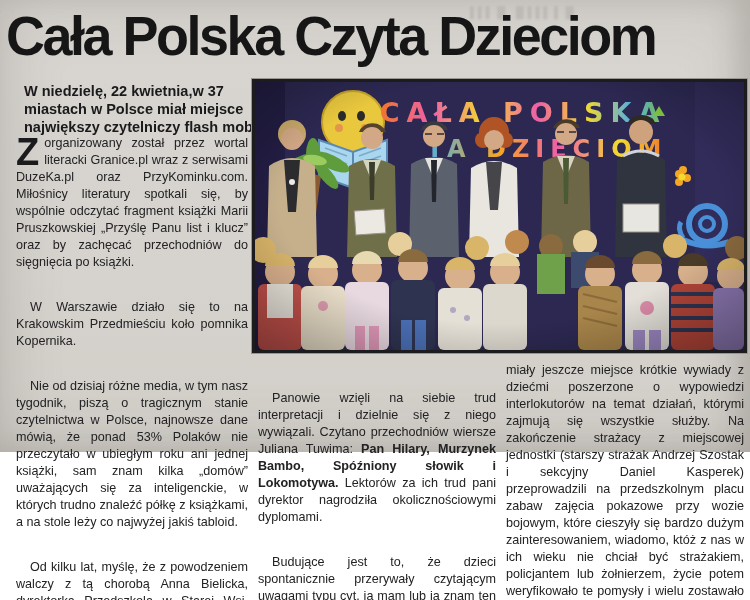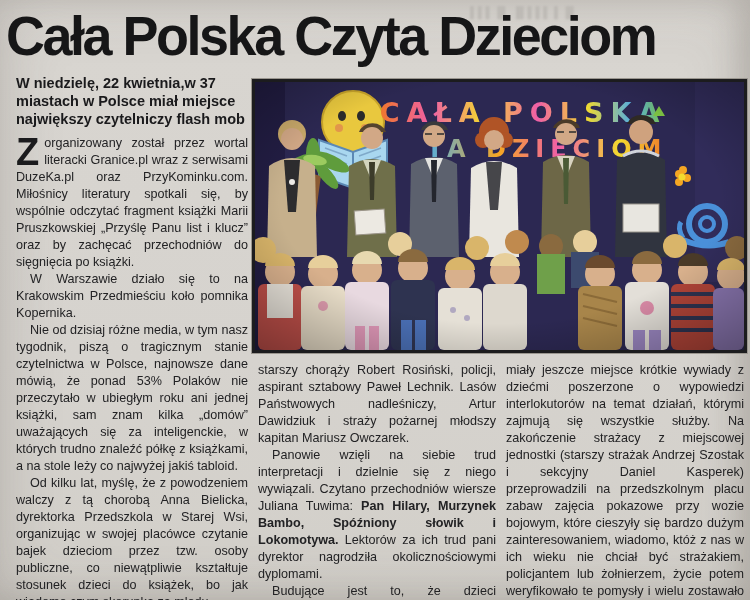--- a/index.html
+++ b/index.html
@@ -1,38 +1,38 @@
 <!DOCTYPE html>
 <html><head>
 <meta charset="utf-8">
 <style>
   html,body{margin:0;padding:0;}
   body{width:750px;height:600px;overflow:hidden;
        font-family:"Liberation Sans",sans-serif;}
-  .page{position:relative;width:750px;height:600px;
+  .page{position:relative;width:750px;height:452px;
         background:linear-gradient(180deg,#dedbd6 0%,#d8d5d0 8%,#d6d3ce 60%,#d2cfc9 100%);
         box-shadow:inset 0 0 60px rgba(90,85,80,.25), inset -14px 0 24px rgba(120,115,108,.18);
         color:#1d1d1f;}
   
   .ghost{position:absolute;color:#b9b6b1;filter:blur(1px);font-weight:700;
          pointer-events:none;user-select:none;}
   .g1{top:6px;left:470px;font-size:11px;width:240px;line-height:13px;opacity:.8}
 
   h1.headline{position:absolute;top:4px;left:6px;width:740px;margin:0;
       font-size:55px;font-weight:700;letter-spacing:-2.5px;color:#161617;
       transform:scaleX(.98);transform-origin:left;white-space:nowrap;}
 
-  .lede{position:absolute;top:74px;left:16px;width:232px;margin:0;
+  .lede{position:absolute;top:74px;left:16px;width:232px;margin:8px;
       font-weight:700;font-size:14.5px;line-height:18px;color:#1a1a1c;
       text-align:left;}
 
   .col{position:absolute;font-size:12.6px;line-height:17px;text-align:justify;
        color:#222224;}
   .col p{margin:0;}
-  .col p.ind{text-indent:14px;}
+  .col p.ind{text-indent:14px;margin-top:28px;}
   .col1{top:135px;left:16px;width:232px;}
   .col2{top:362px;left:258px;width:238px;}
   .col3{top:362px;left:506px;width:238px;}
 
   .dropcap{float:left;font-size:38px;line-height:30px;font-weight:700;
            padding:2px 5px 0 0;color:#1b1b1d;}
   .bold{font-weight:700;}
 
   figure.photo{position:absolute;left:252px;top:79px;width:489px;height:268px;margin:0;
       border:3px solid #1c1c1e;background:#2c2852;box-shadow:0 0 0 1px #9a968f;}
@@ -252,21 +252,20 @@
             <path d="M462,188 a14,12 0 0 1 28,0 Z" fill="#d9b56a"></path>
             <rect x="458" y="206" width="31" height="62" rx="6" fill="#8a76b0"></rect>
           </g>
       </g>
 
       <rect x="0" y="0" width="489" height="268" fill="url(#vig)"></rect>
     </svg>
   </figure>
 
   <div class="col col2">
-    <p>starszy chorąży Robert Rosiński, policji, aspirant sztabowy Paweł Lechnik. Lasów Państwowych nadleśniczy, Artur Dawidziuk i straży pożarnej młodszy kapitan Mariusz Owczarek.</p>
     <p class="ind"><span>Panowie wzięli na siebie trud interpretacji i dzielnie się z niego wywiązali. Czytano przechodniów wiersze Juliana Tuwima: </span><span class="bold">Pan Hilary, Murzynek Bambo, Spóźniony słowik i Lokomotywa.</span><span> Lektorów za ich trud pani dyrektor nagrodziła okolicznościowymi dyplomami.</span></p>
     <p class="ind">Budujące jest to, że dzieci spontanicznie przerywały czytającym uwagami typu cyt. ja mam lub ja znam ten wiersz. Po części literackiej,</p>
   </div>
 
   <div class="col col3">
     <p>miały jeszcze miejsce krótkie wywiady z dziećmi poszerzone o wypowiedzi interlokutorów na temat działań, którymi zajmują się wszystkie służby. Na zakończenie strażacy z miejscowej jednostki (starszy strażak Andrzej Szostak i sekcyjny Daniel Kasperek) przeprowadzili na przedszkolnym placu zabaw zajęcia pokazowe przy wozie bojowym, które cieszyły się bardzo dużym zainteresowaniem, wiadomo, któż z nas w ich wieku nie chciał być strażakiem, policjantem lub żołnierzem, życie potem weryfikowało te pomysły i wielu zostawało leśnikami.</p>
 
   </div>
 
 </div>

